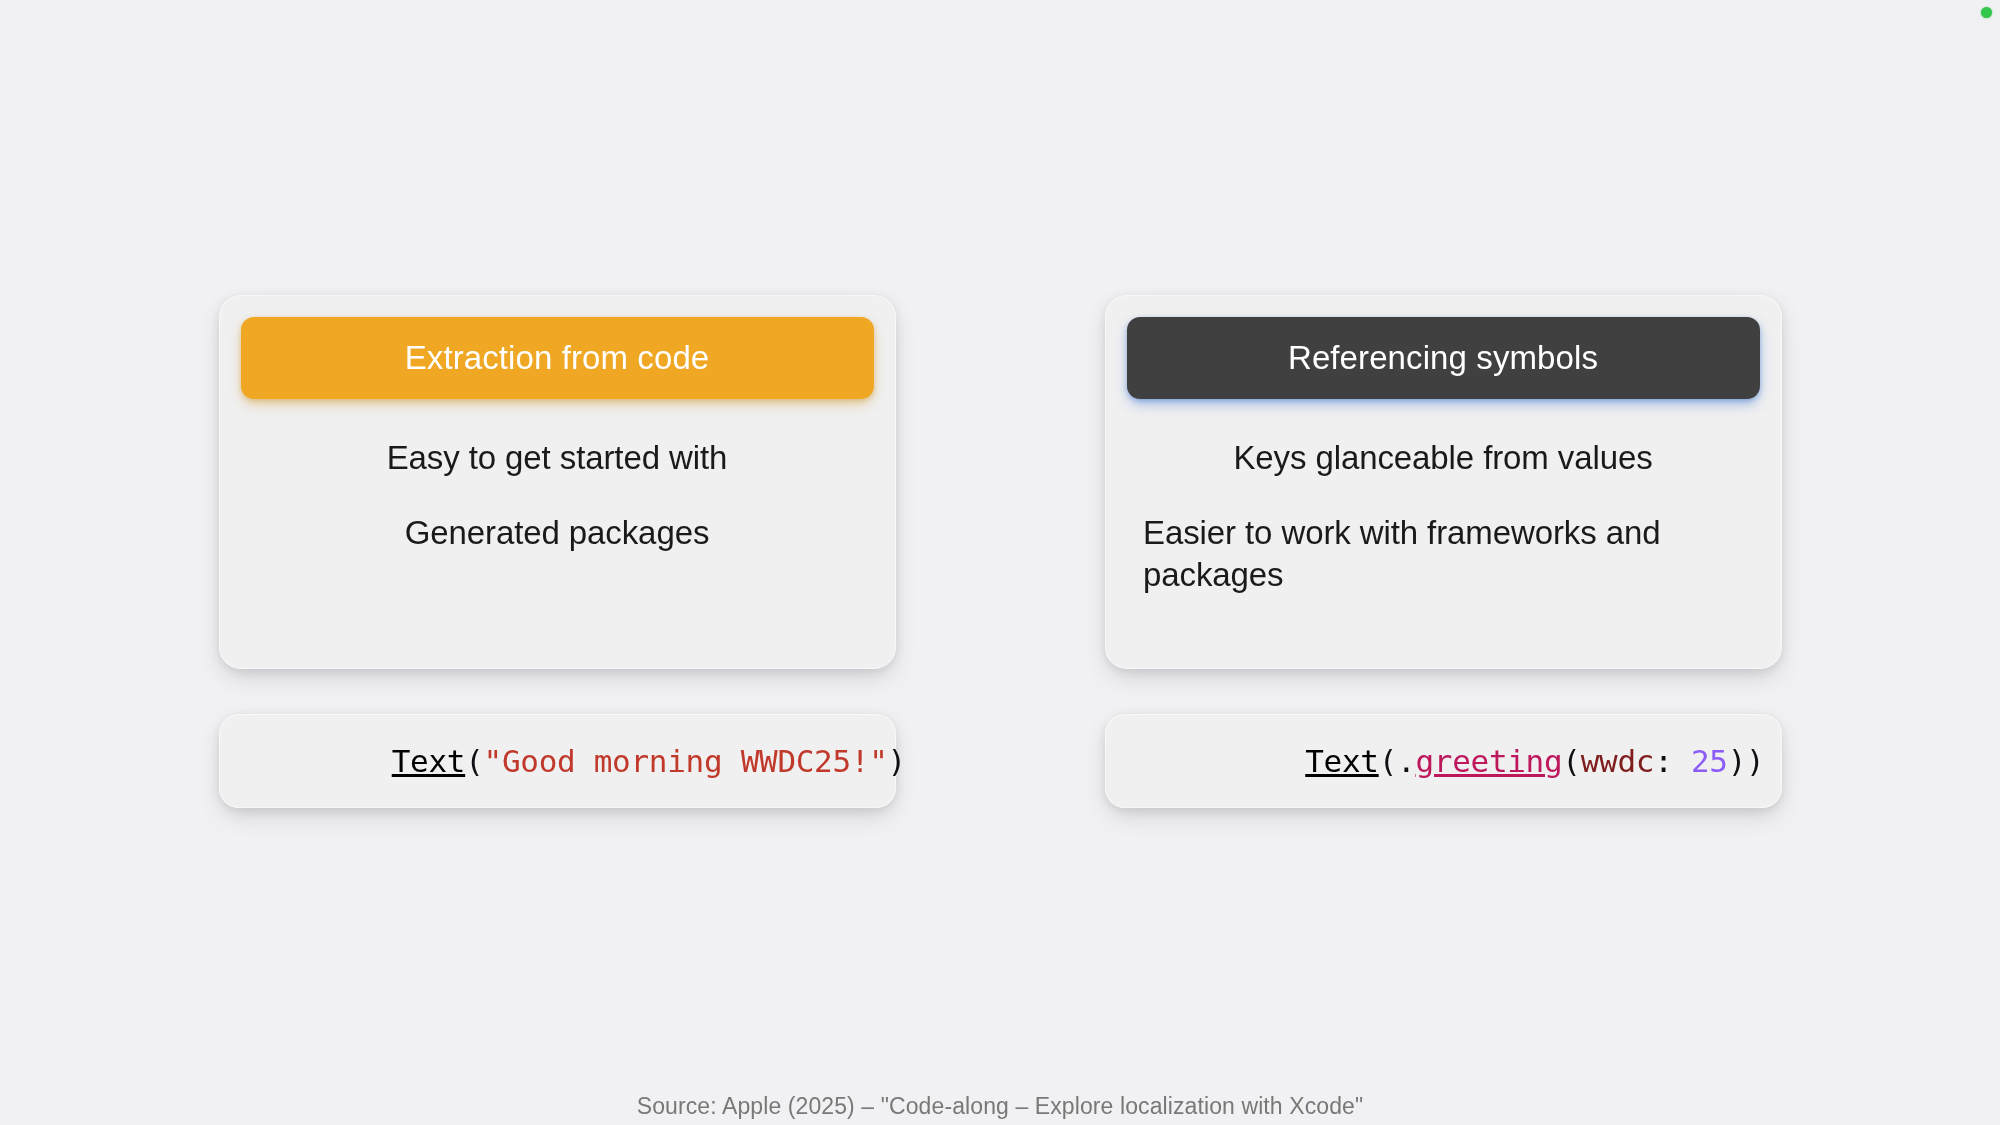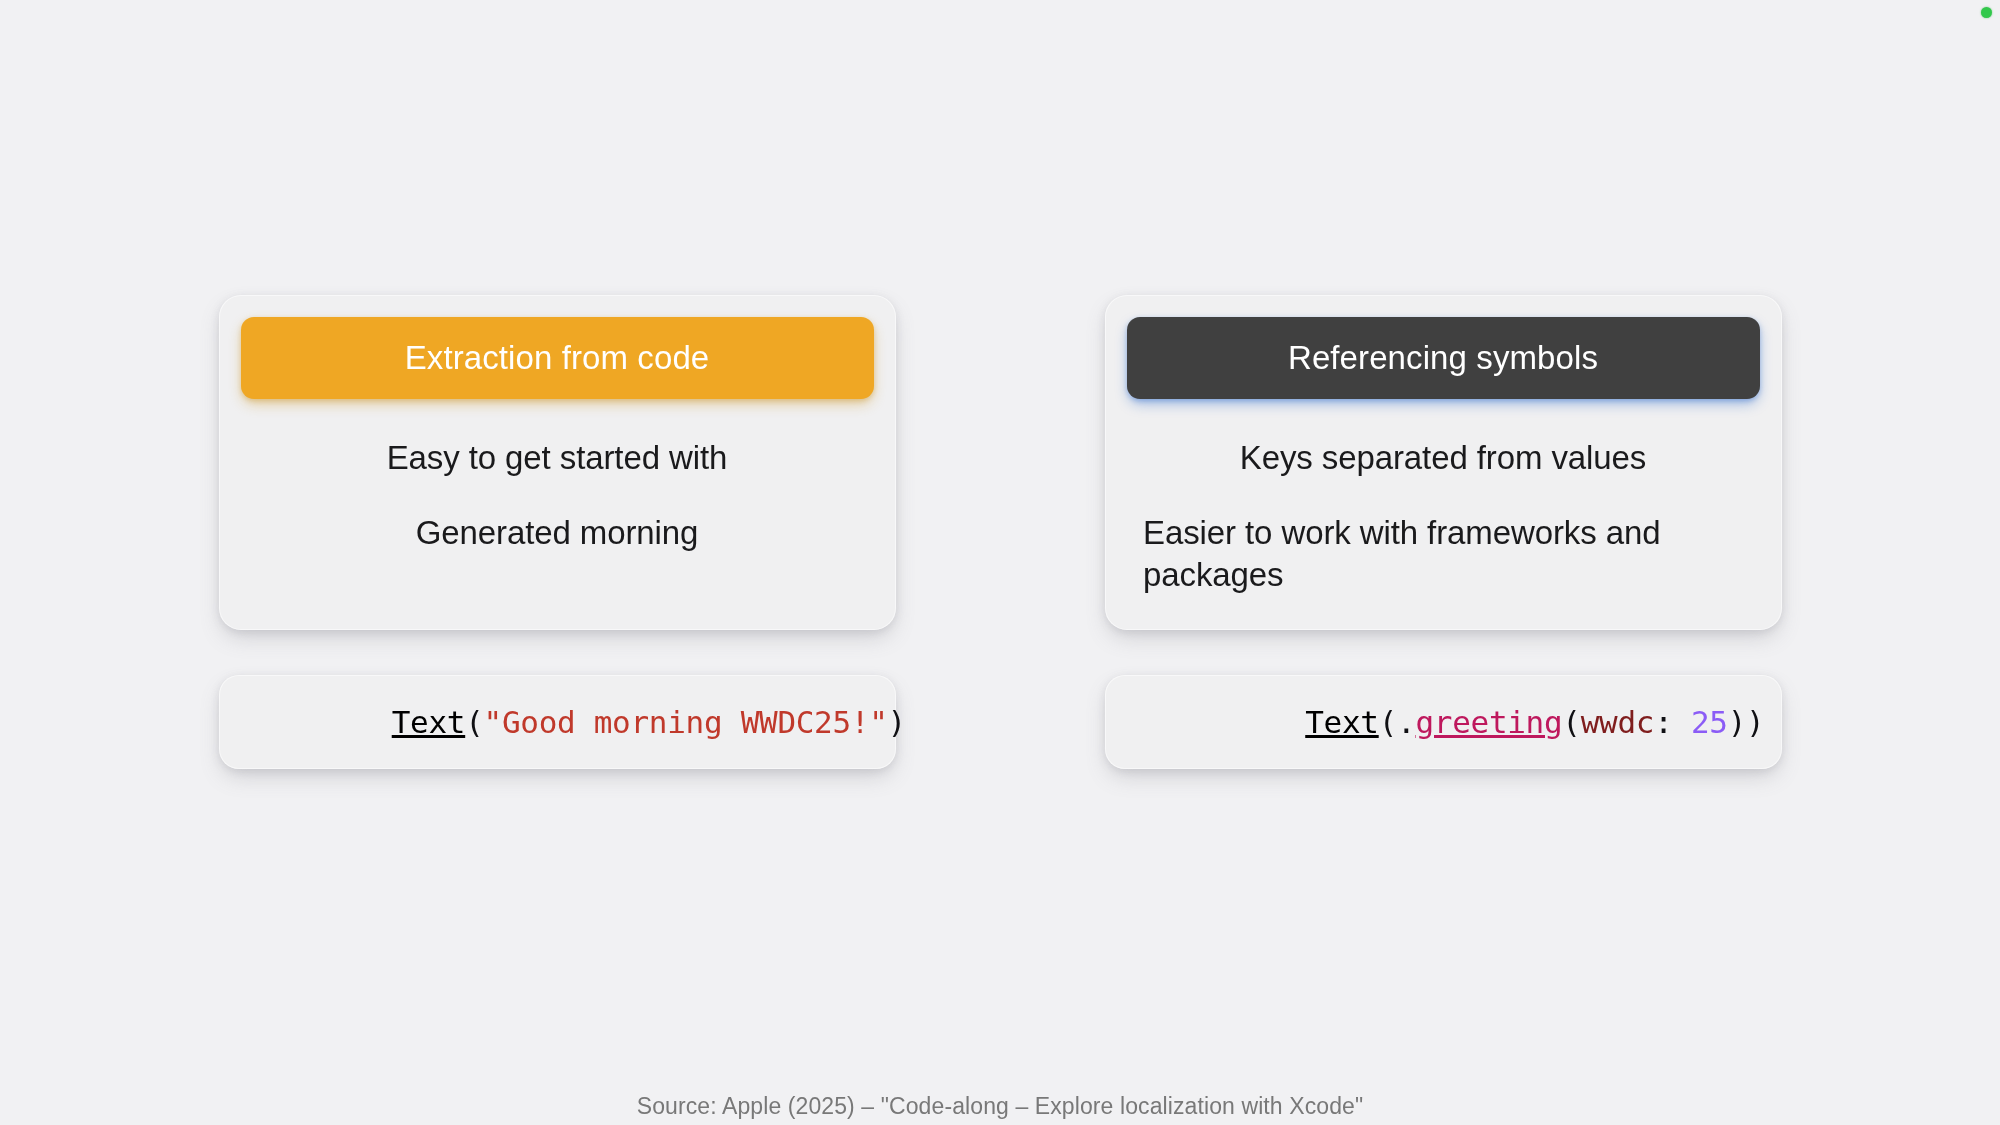--- a/index.html
+++ b/index.html
@@ -47,21 +47,21 @@
   }
 
   .column {
     width: 677px;
     display: flex;
     flex-direction: column;
   }
 
   
   .panel {
-    height: 335px;
+    height: 374px;
     background: #f0f0f1;
     border-radius: 22px;
     box-shadow:
       0 10px 22px -4px rgba(120,120,130,.30),
       0 2px 8px rgba(120,120,130,.16),
       0 0 0 1px rgba(255,255,255,.55) inset;
     padding: 22px 22px 0 22px;
     display: flex;
     flex-direction: column;
   }
@@ -161,39 +161,39 @@
 
   <div class="columns">
 
     <div class="column">
 
       <div class="panel">
         <div class="panel-header accent-orange">Extraction from code</div>
 
         <div class="panel-body">
           <div class="panel-line">Easy to get started with</div>
-          <div class="panel-line">Generated morning</div>
+          <div class="panel-line">Generated packages</div>
         </div>
       </div>
 
       <div class="code-card">
         <div class="code-line">
           <span class="tok-type">Text</span><span class="tok-punct">(</span><span class="tok-string">"Good morning WWDC25!"</span><span class="tok-punct">)</span>
         </div>
       </div>
 
     </div>
 
     <div class="column">
 
       <div class="panel">
         <div class="panel-header accent-blue">Referencing symbols</div>
 
         <div class="panel-body">
-          <div class="panel-line">Keys separated from values</div>
+          <div class="panel-line">Keys glanceable from values</div>
           <div class="panel-line">Easier to work with frameworks and packages</div>
         </div>
       </div>
 
       <div class="code-card">
         <div class="code-line">
           <span class="tok-type">Text</span><span class="tok-punct">(.</span><span class="tok-member">greeting</span><span class="tok-punct">(</span><span class="tok-label">wwdc</span><span class="tok-punct">: </span><span class="tok-number">25</span><span class="tok-punct">))</span>
         </div>
       </div>
 

